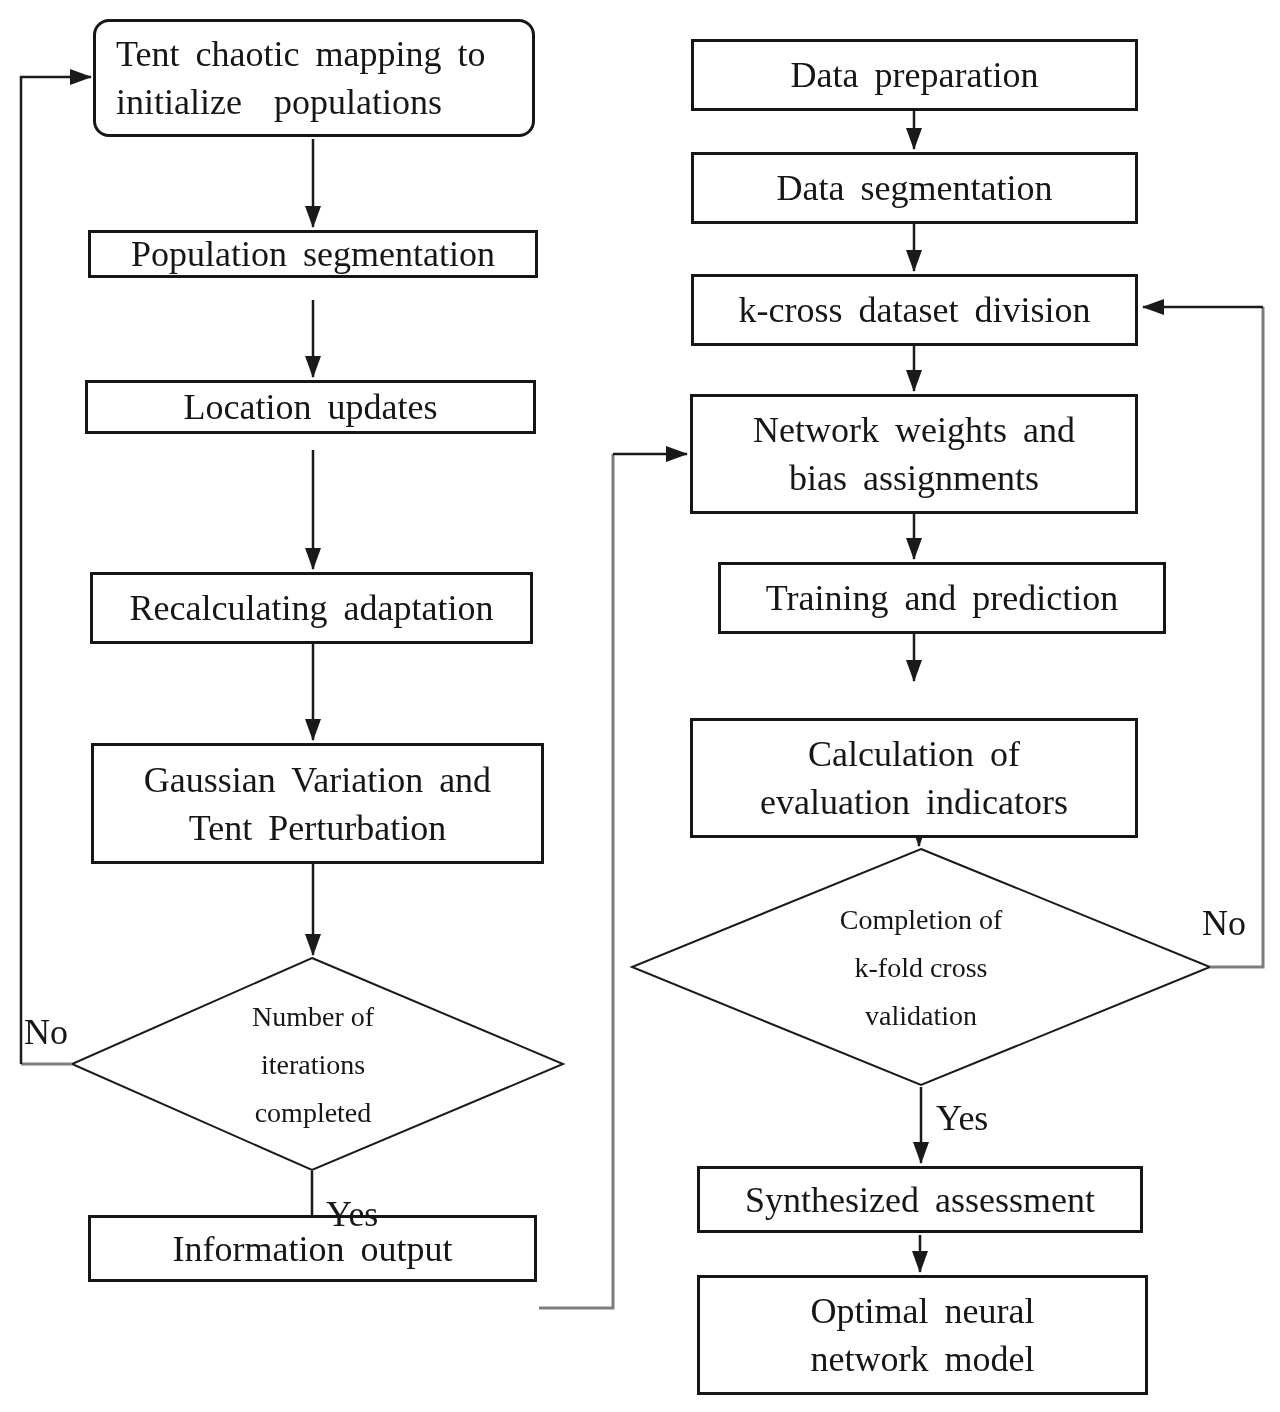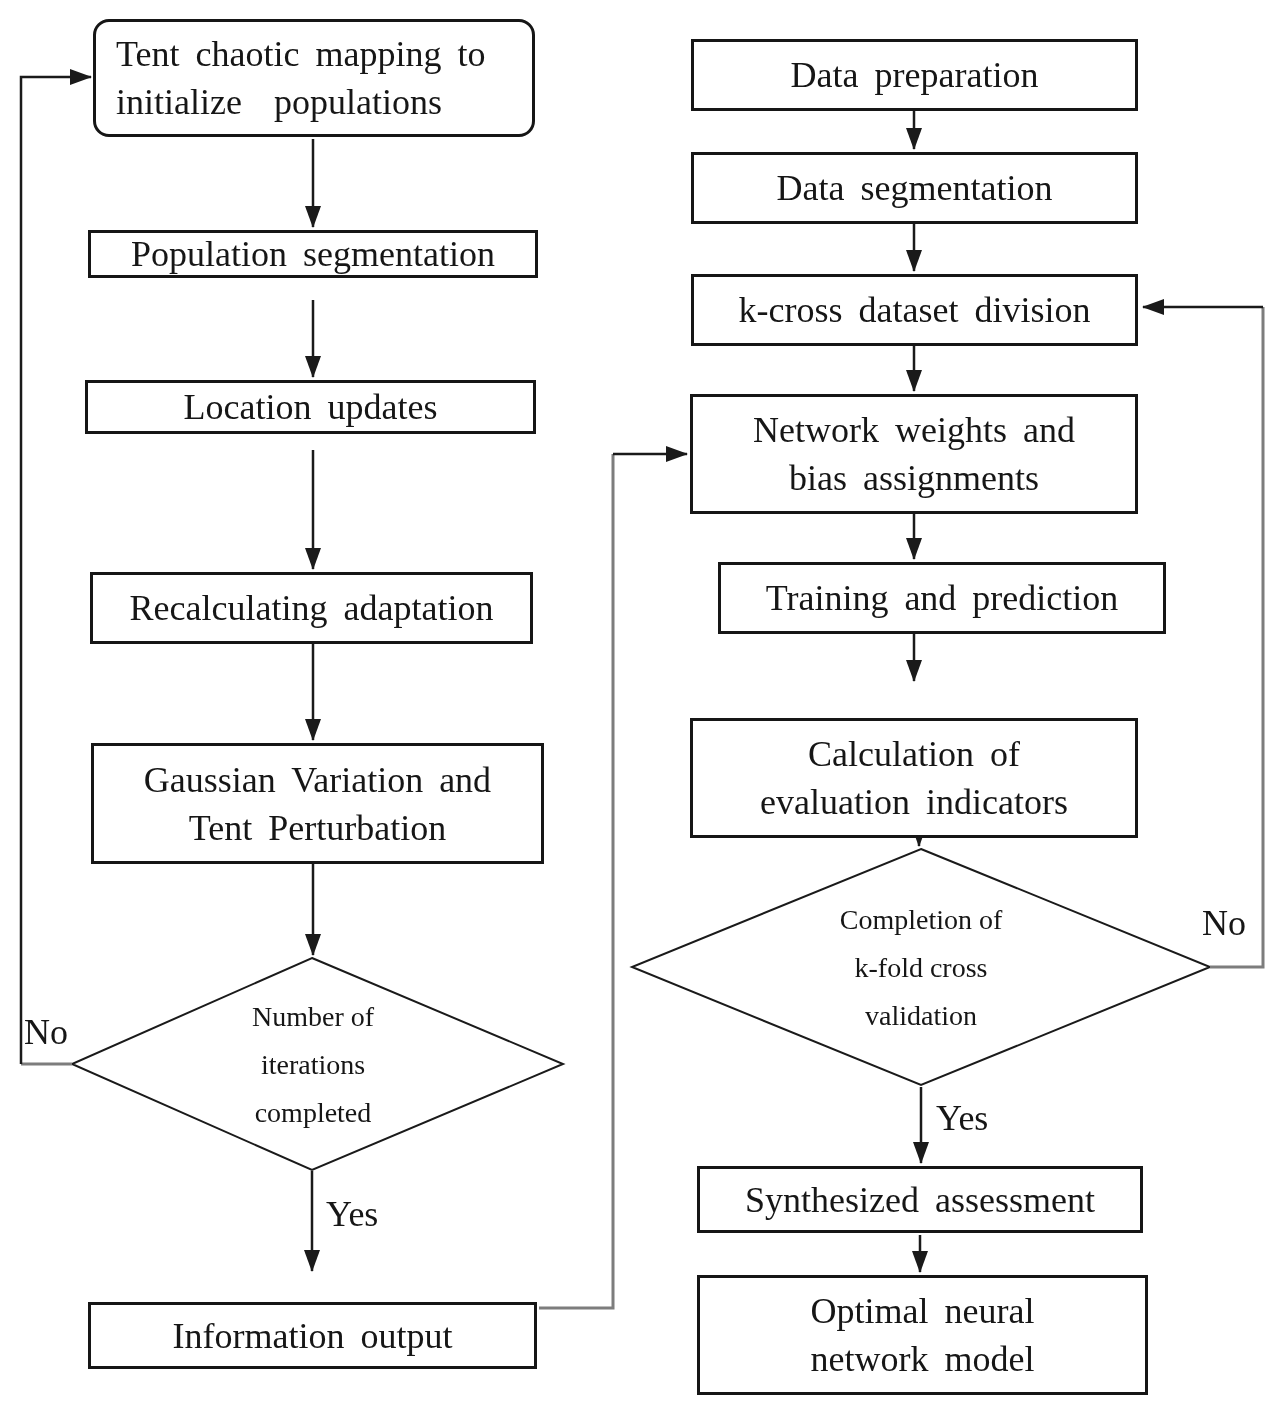--- a/index.html
+++ b/index.html
@@ -111,21 +111,21 @@
 
   <div class="node" style="left:90px; top:572px; width:443px; height:72px;">Recalculating adaptation</div>
 
   <div class="node" style="left:91px; top:743px; width:453px; height:121px;">Gaussian Variation and
 Tent Perturbation</div>
 
   <div class="dlabel" style="left:113px; top:992px; width:400px; height:146px;">Number of
 iterations
 completed</div>
 
-  <div class="node" style="left:88px; top:1302px; width:449px; height:67px;">Information output</div>
+  <div class="node" style="left:88px; top:1215px; width:449px; height:67px;">Information output</div>
 
   <div class="elabel" style="left:24px; top:1012px;">No</div>
 
   <div class="elabel" style="left:326px; top:1194px;">Yes</div>
 
   <div class="node" style="left:691px; top:39px; width:447px; height:72px;">Data preparation</div>
 
   <div class="node" style="left:691px; top:152px; width:447px; height:72px;">Data segmentation</div>
 
   <div class="node" style="left:691px; top:274px; width:447px; height:72px;">k-cross dataset division</div>

